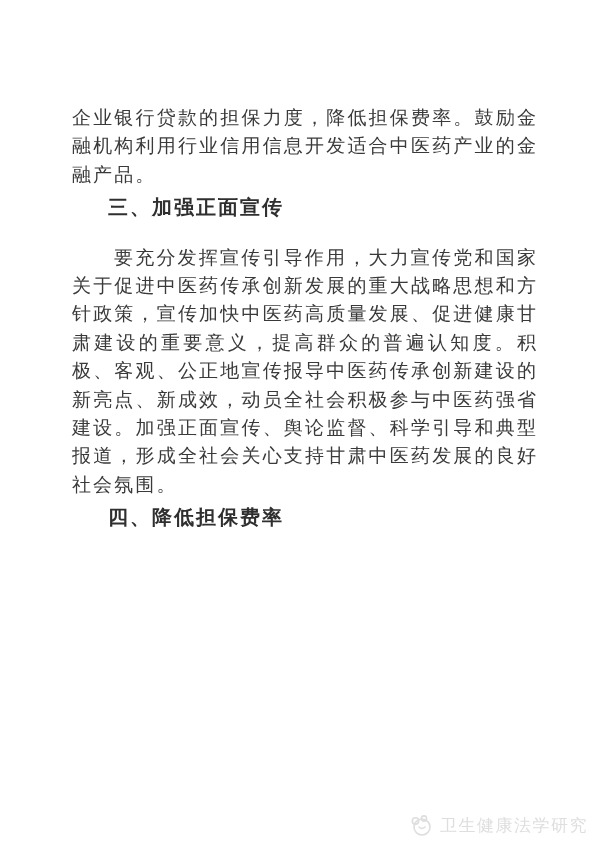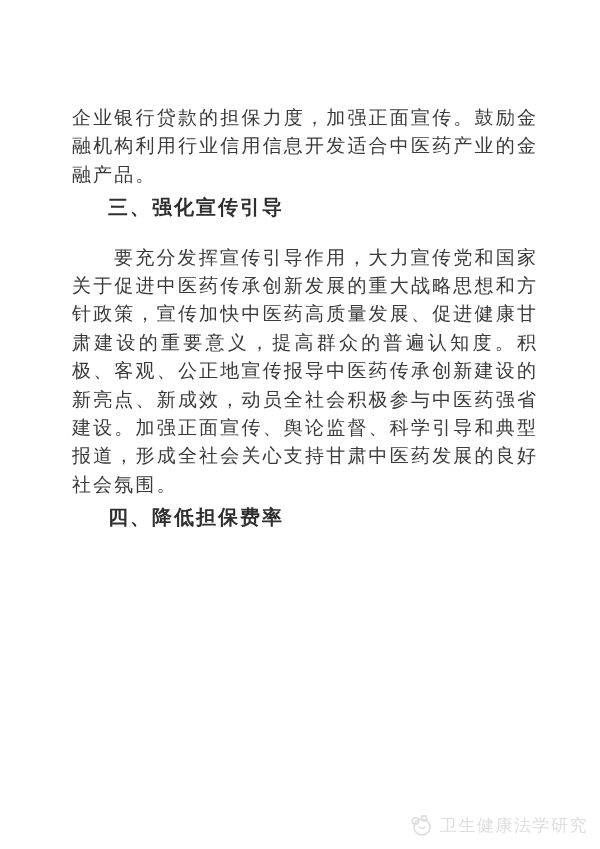--- a/index.html
+++ b/index.html
@@ -64,23 +64,23 @@
     color: #dedede;
     font-family: "Liberation Sans", sans-serif;
   }
 </style>
 </head>
 <body>
 
 <div class="page">
   <div class="content">
 
-    <p class="body-text">企业银行贷款的担保力度，加强正面宣传。鼓励金融机构利用行业信用信息开发适合中医药产业的金融产品。</p>
+    <p class="body-text">企业银行贷款的担保力度，降低担保费率。鼓励金融机构利用行业信用信息开发适合中医药产业的金融产品。</p>
 
-    <h2 class="heading">三、强化宣传引导</h2>
+    <h2 class="heading">三、加强正面宣传</h2>
 
     <p class="body-text indent">要充分发挥宣传引导作用，大力宣传党和国家关于促进中医药传承创新发展的重大战略思想和方针政策，宣传加快中医药高质量发展、促进健康甘肃建设的重要意义，提高群众的普遍认知度。积极、客观、公正地宣传报导中医药传承创新建设的新亮点、新成效，动员全社会积极参与中医药强省建设。加强正面宣传、舆论监督、科学引导和典型报道，形成全社会关心支持甘肃中医药发展的良好社会氛围。</p>
 
     <h2 class="heading">四、降低担保费率</h2>
 
 
   </div>
 
   <div class="watermark">
     <span class="wm-icon">

